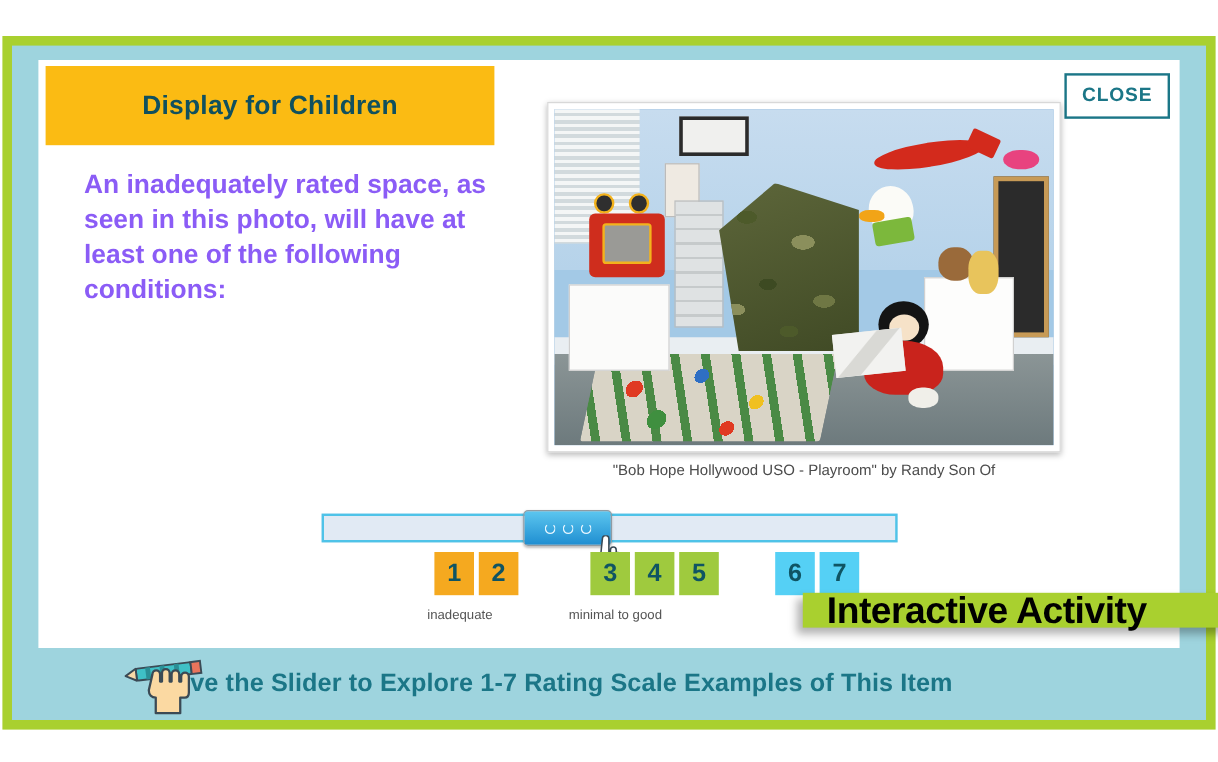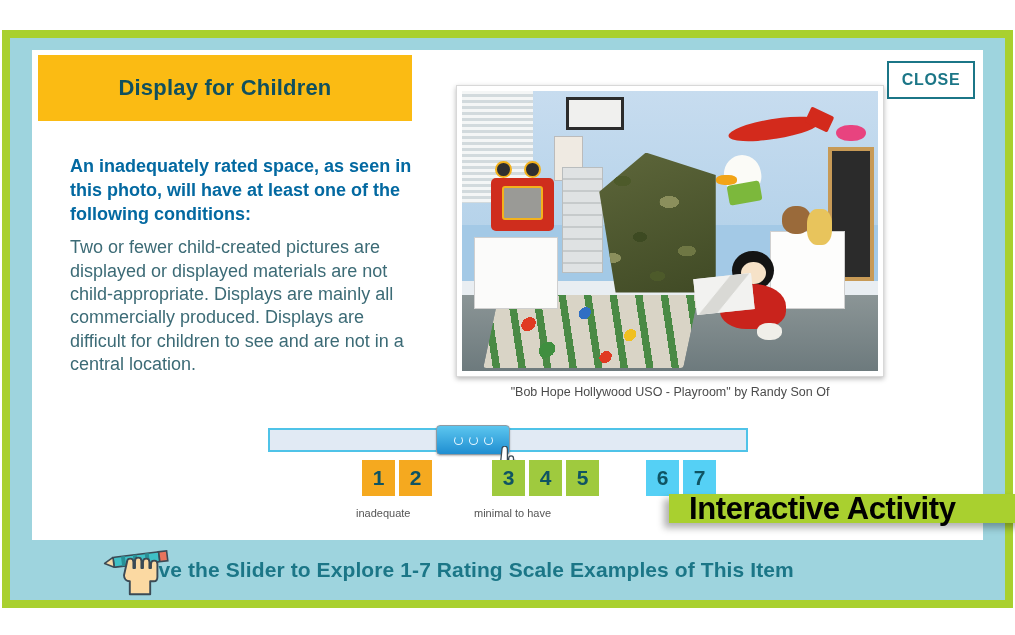--- a/index.html
+++ b/index.html
@@ -40,22 +40,22 @@
     position:absolute;left:855px;top:11px;width:88px;height:38px;
     background:#ffffff;border:2px solid #1b7687;
     display:flex;align-items:center;justify-content:center;
     color:#1b7687;font-size:16px;font-weight:bold;letter-spacing:.7px;
     cursor:pointer;box-sizing:border-box;text-align:right;
   }
 
   
   .copy{position:absolute;left:38px;top:89px;width:345px;}
   .copy .lead{
-    color:#0369a1;font-size:18px;font-weight:bold;line-height:1.32;
-    margin:16px 0 10px 0;
+    color:#8b5cf6;font-size:22px;font-weight:bold;line-height:1.32;
+    margin:0 0 10px 0;
   }
   .copy .para{
     color:#3c6b76;font-size:18px;line-height:1.3;margin:0;
   }
 
   
   .photo-wrap{position:absolute;left:424px;top:35px;width:428px;height:290px;}
   .photo-frame{
     position:absolute;left:0;top:0;width:428px;height:292px;
     background:#ffffff;border:1px solid #d8d8d8;
@@ -226,21 +226,20 @@
     <div class="title-block">
       <span class="t">Display for Children</span>
     </div>
 
     <div class="close-btn">
       <span>CLOSE</span>
     </div>
 
     <div class="copy">
       <p class="lead">An inadequately rated space, as seen in this photo, will have at least one of the following conditions:</p>
-      <p class="para">Two or fewer child-created pictures are displayed or displayed materials are not child-appropriate. Displays are mainly all commercially produced. Displays are difficult for children to see and are not in a central location.</p>
     </div>
 
     <div class="photo-wrap">
       <div class="photo-frame">
         <div class="photo">
           <div class="ph-wall-top"></div>
           <div class="ph-wall-band"></div>
           <div class="ph-wall-low"></div>
           <div class="ph-floor"></div>
           <div class="ph-blinds"></div>
@@ -297,21 +296,21 @@
       <div class="chip-group g2">
         <div class="chip green">3</div>
         <div class="chip green">4</div>
         <div class="chip green">5</div>
       </div>
       <div class="chip-group g3">
         <div class="chip cyan">6</div>
         <div class="chip cyan">7</div>
       </div>
       <div class="scale-label lbl1">inadequate</div>
-      <div class="scale-label lbl2">minimal to have</div>
+      <div class="scale-label lbl2">minimal to good</div>
     </div>
 
   </div>
 
   <div class="badge">
     <span class="bt">Interactive Activity</span>
   </div>
 
   <div class="footer">
     <svg class="pencil-hand" viewBox="0 0 78 58">

